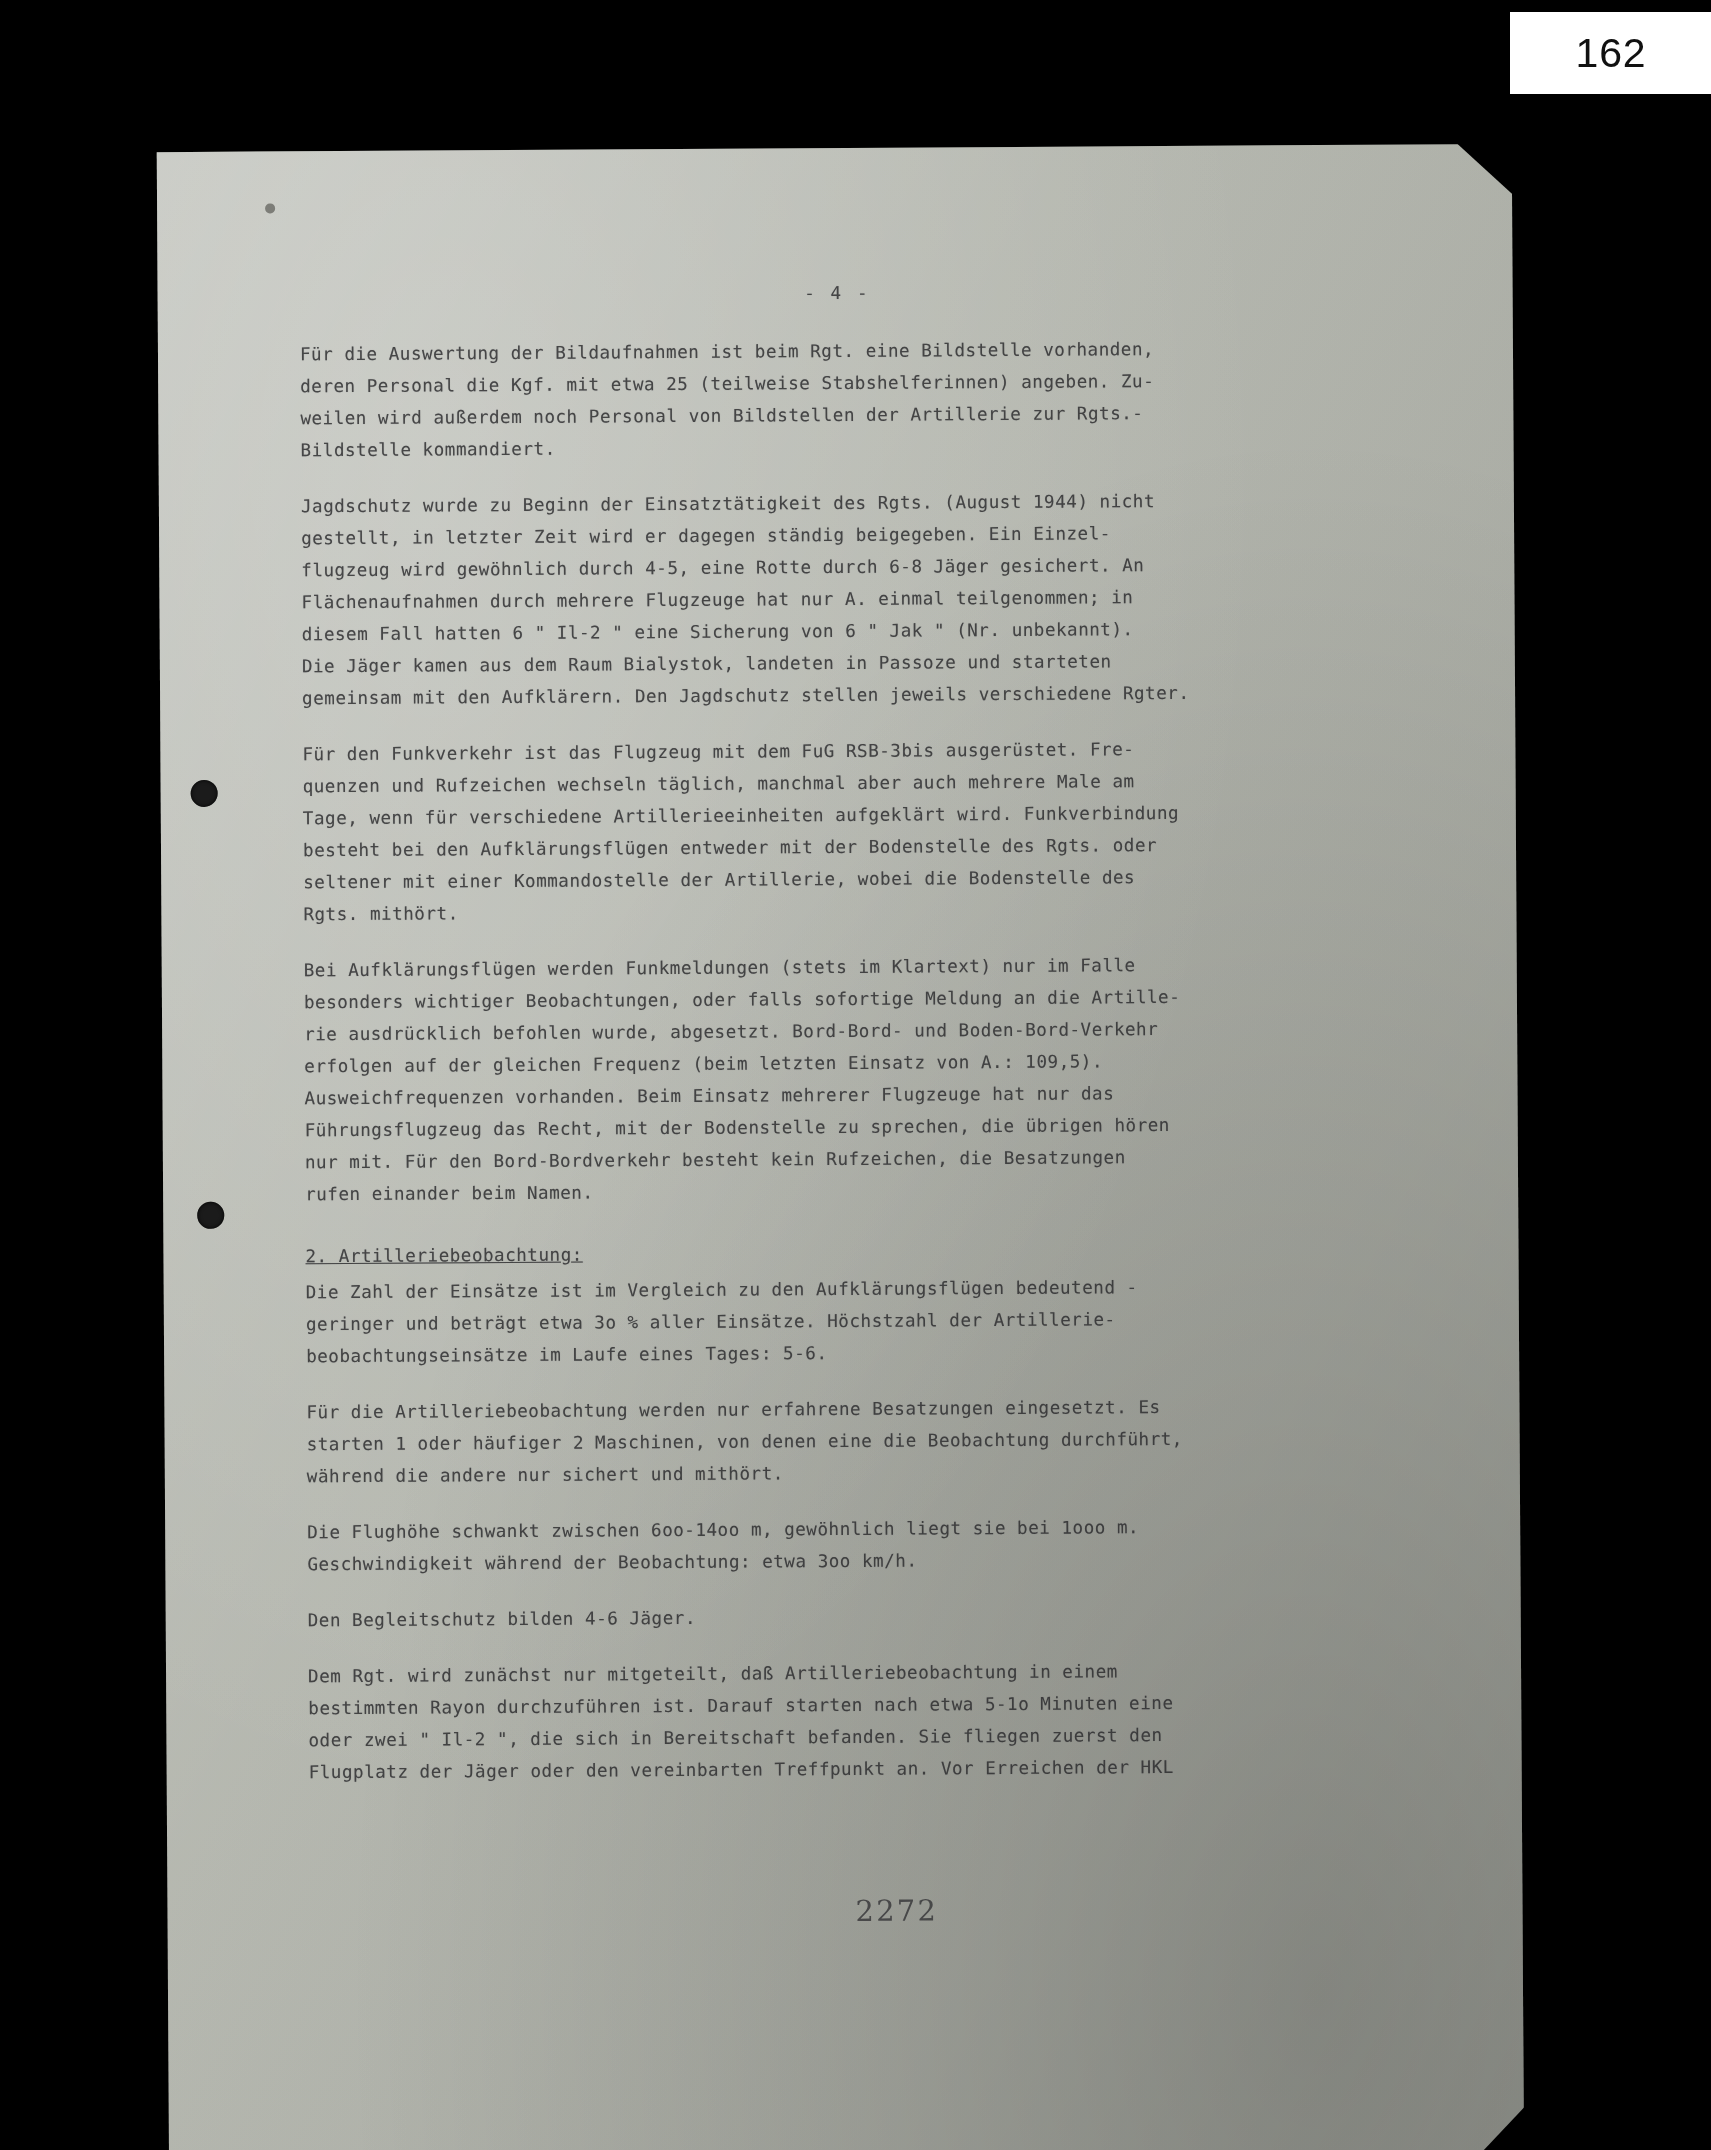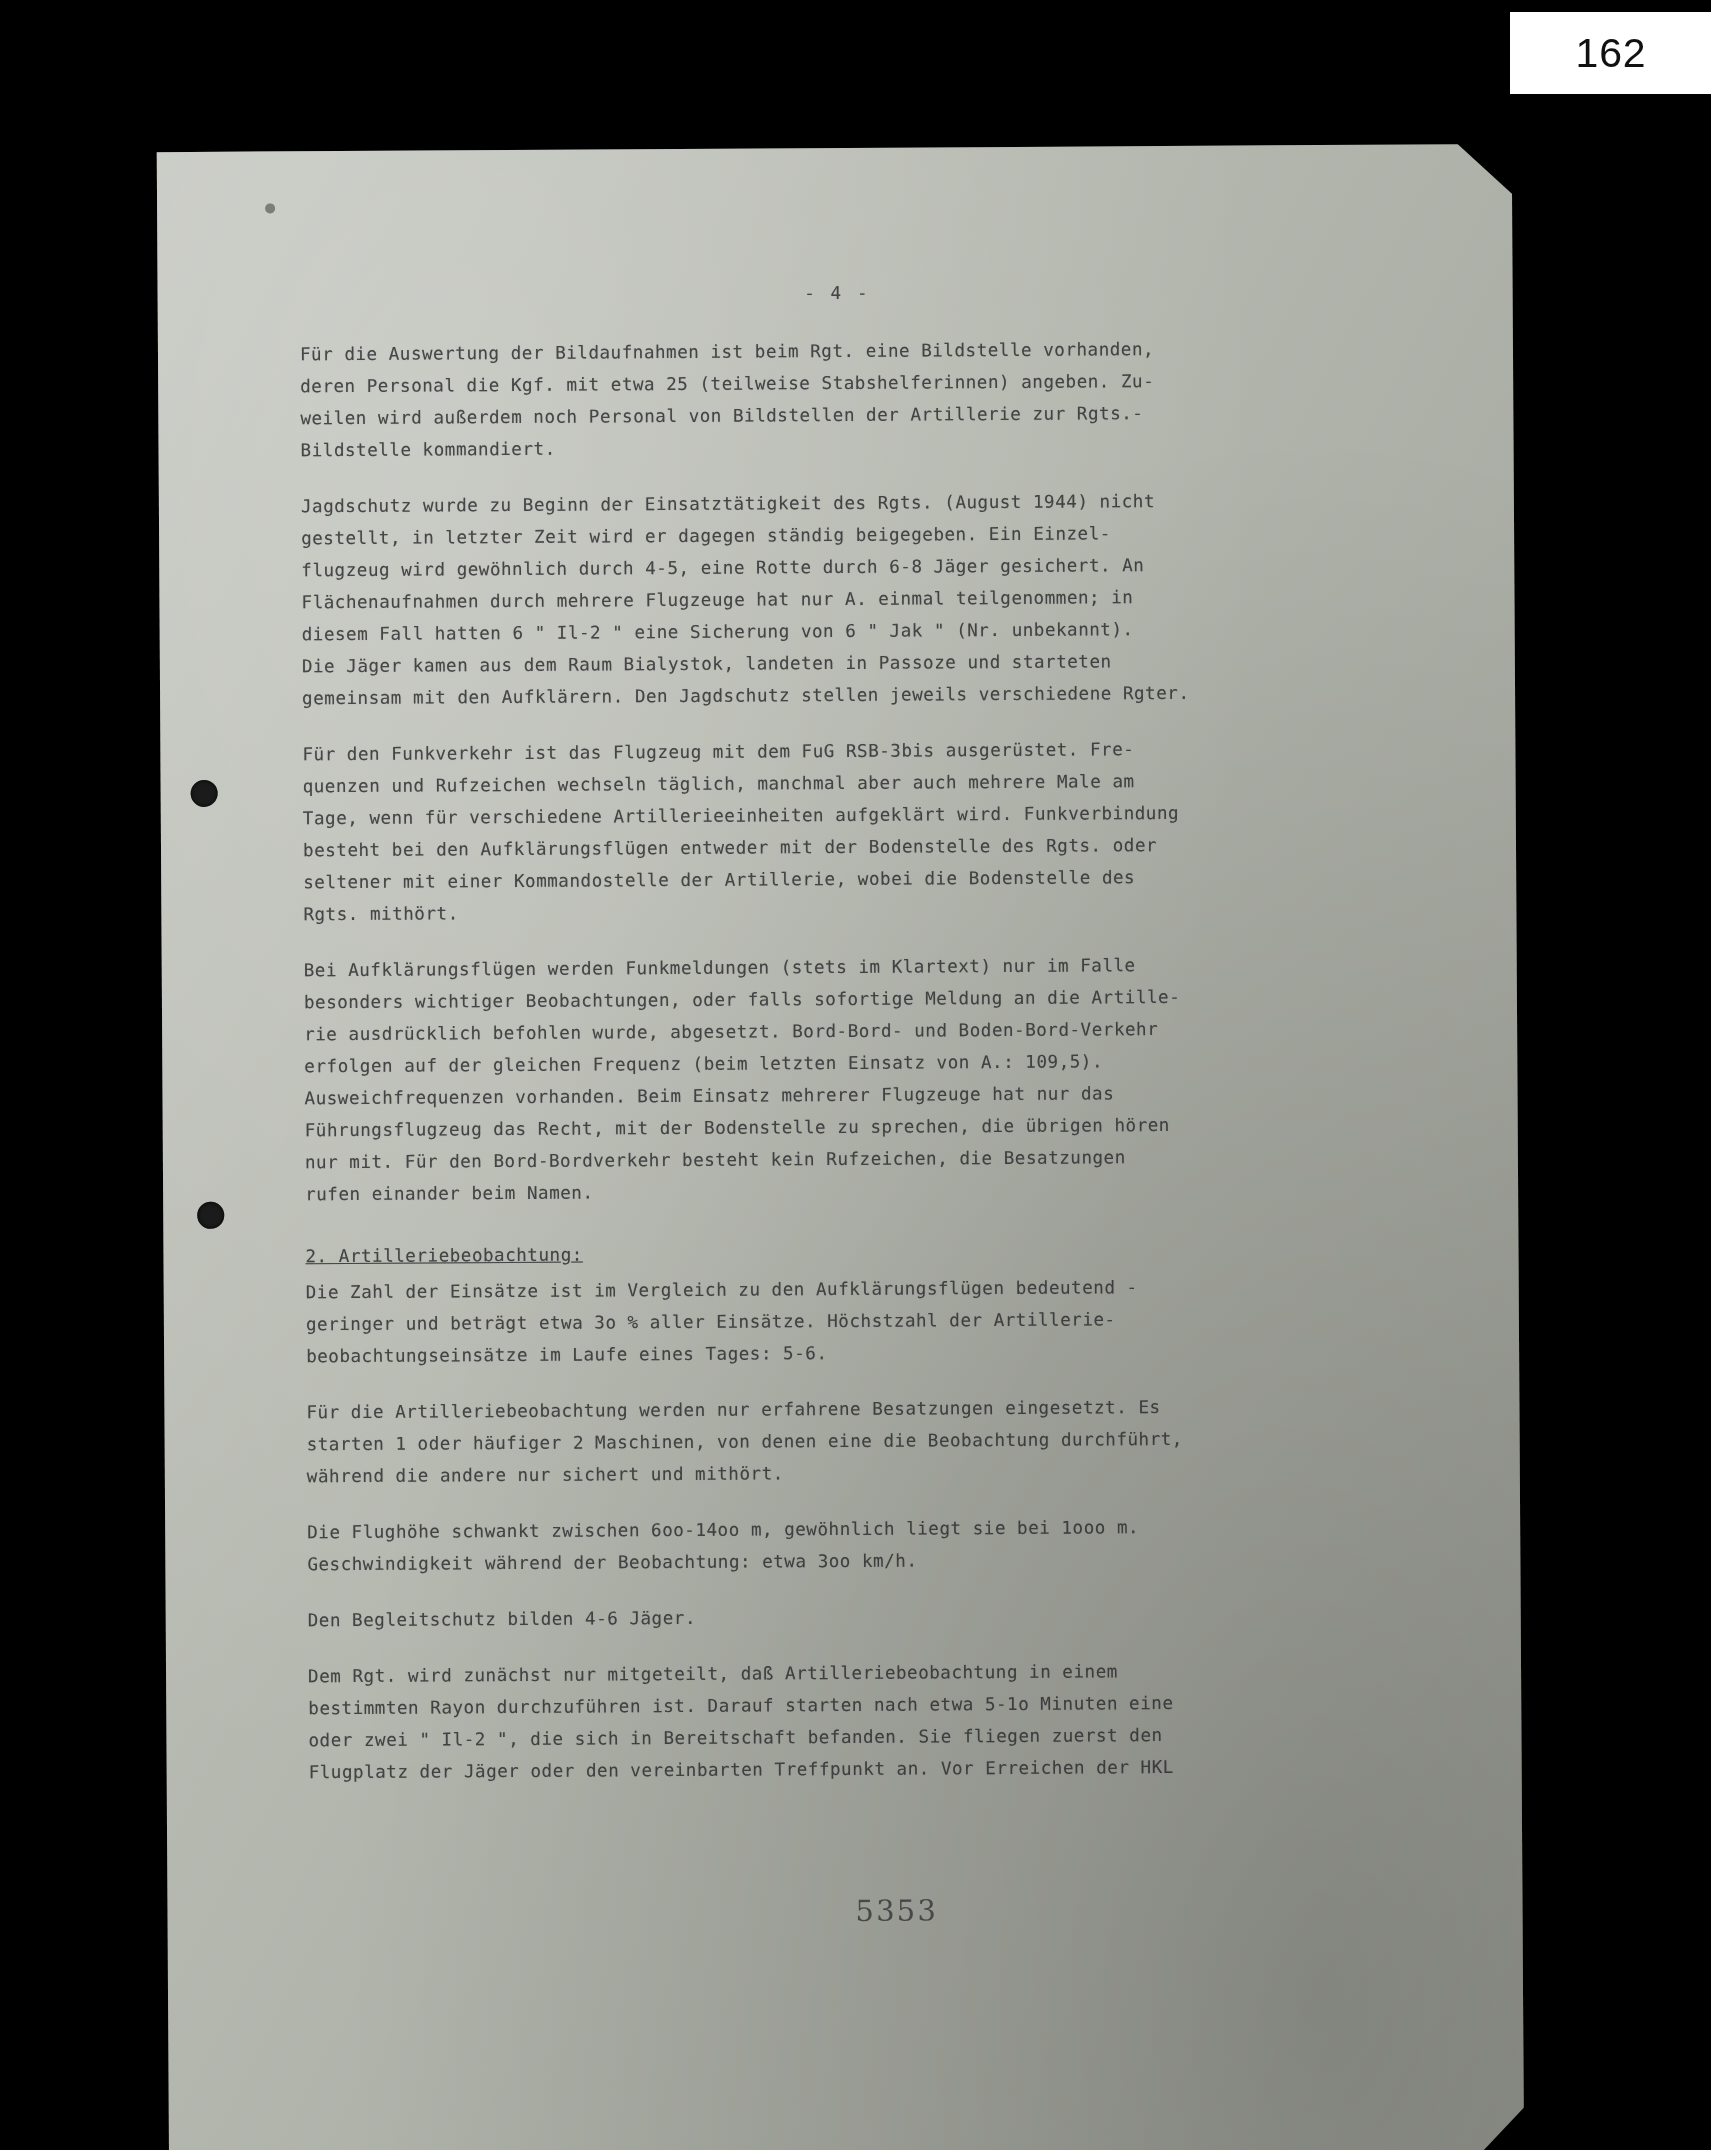--- a/index.html
+++ b/index.html
@@ -202,16 +202,16 @@
     <p class="para">Die Flughöhe schwankt zwischen 6oo-14oo m, gewöhnlich liegt sie bei 1ooo m.
 Geschwindigkeit während der Beobachtung: etwa 3oo km/h.</p>
     <p class="para">Den Begleitschutz bilden 4-6 Jäger.</p>
     <p class="para">Dem Rgt. wird zunächst nur mitgeteilt, daß Artilleriebeobachtung in einem
 bestimmten Rayon durchzuführen ist. Darauf starten nach etwa 5-1o Minuten eine
 oder zwei " Il-2 ", die sich in Bereitschaft befanden. Sie fliegen zuerst den
 Flugplatz der Jäger oder den vereinbarten Treffpunkt an. Vor Erreichen der HKL</p>
 
   </div>
 
-  <div class="archive-number">5353</div>
+  <div class="archive-number">2272</div>
 
 </div>
 
 
 </body></html>

